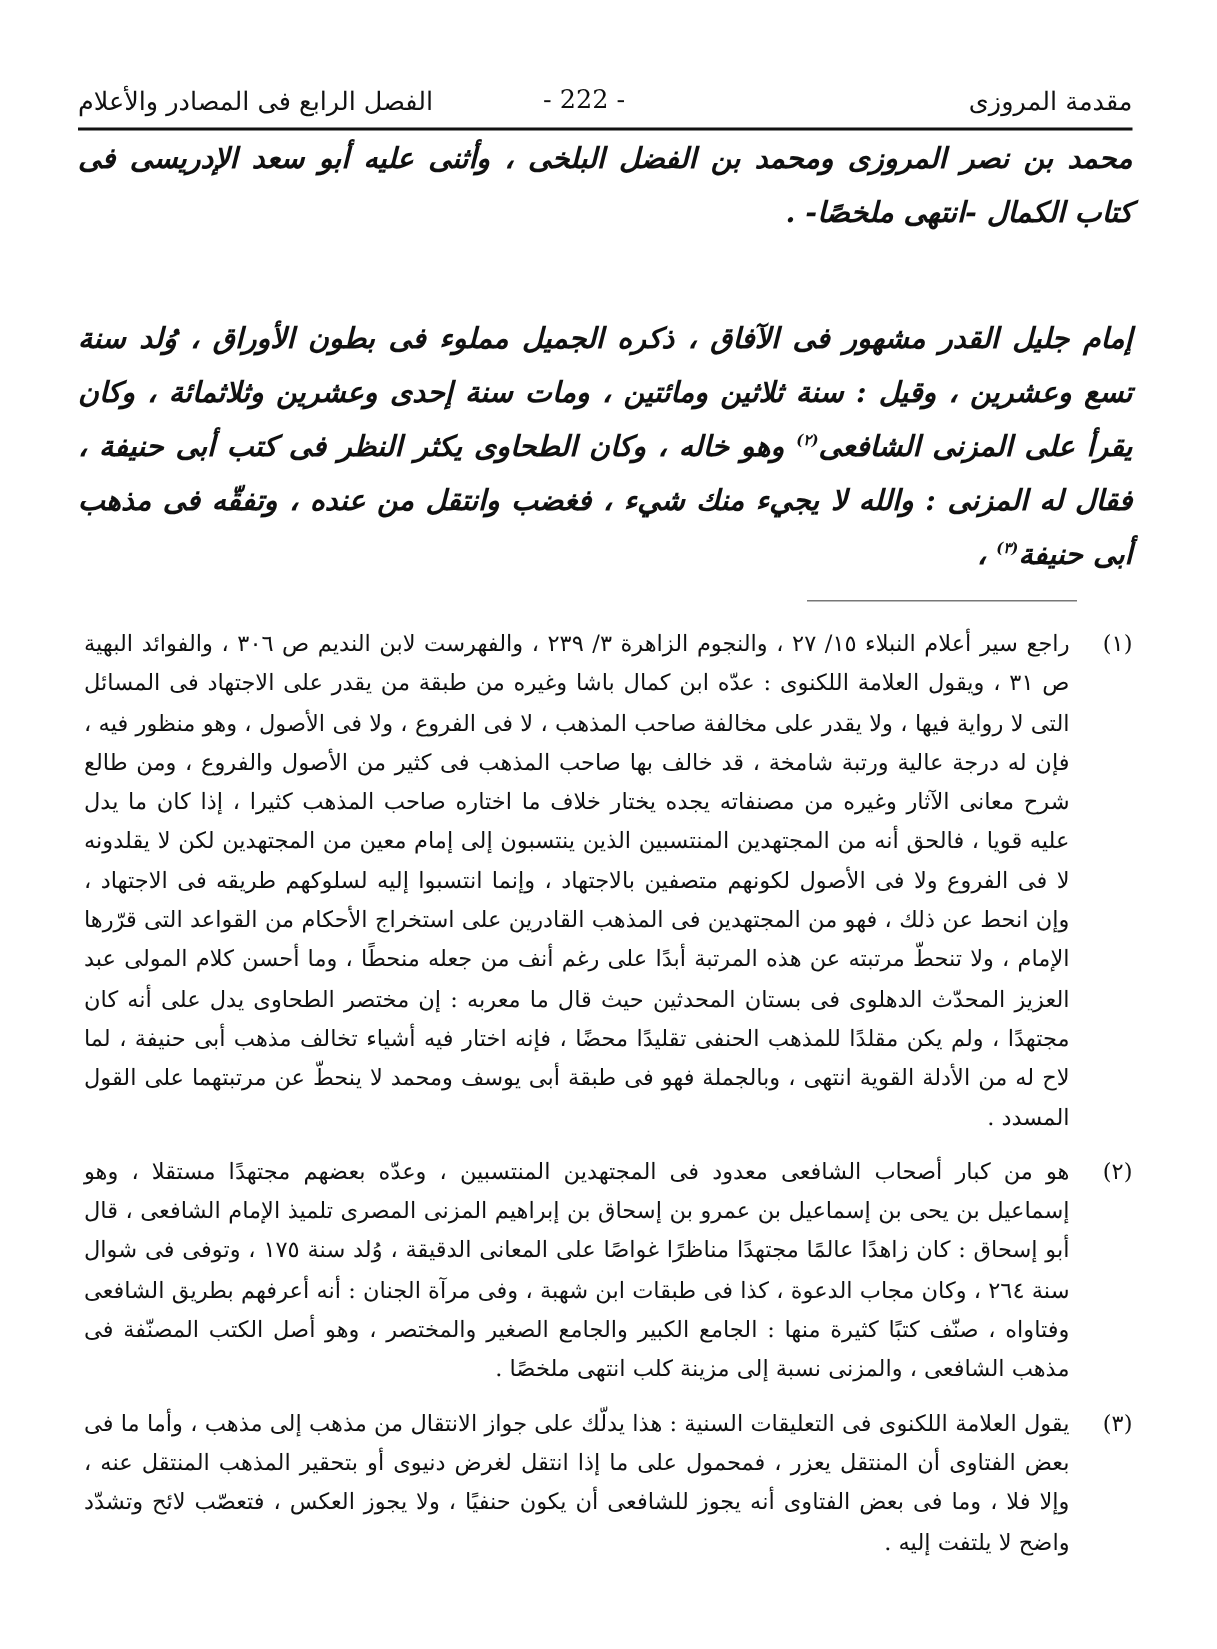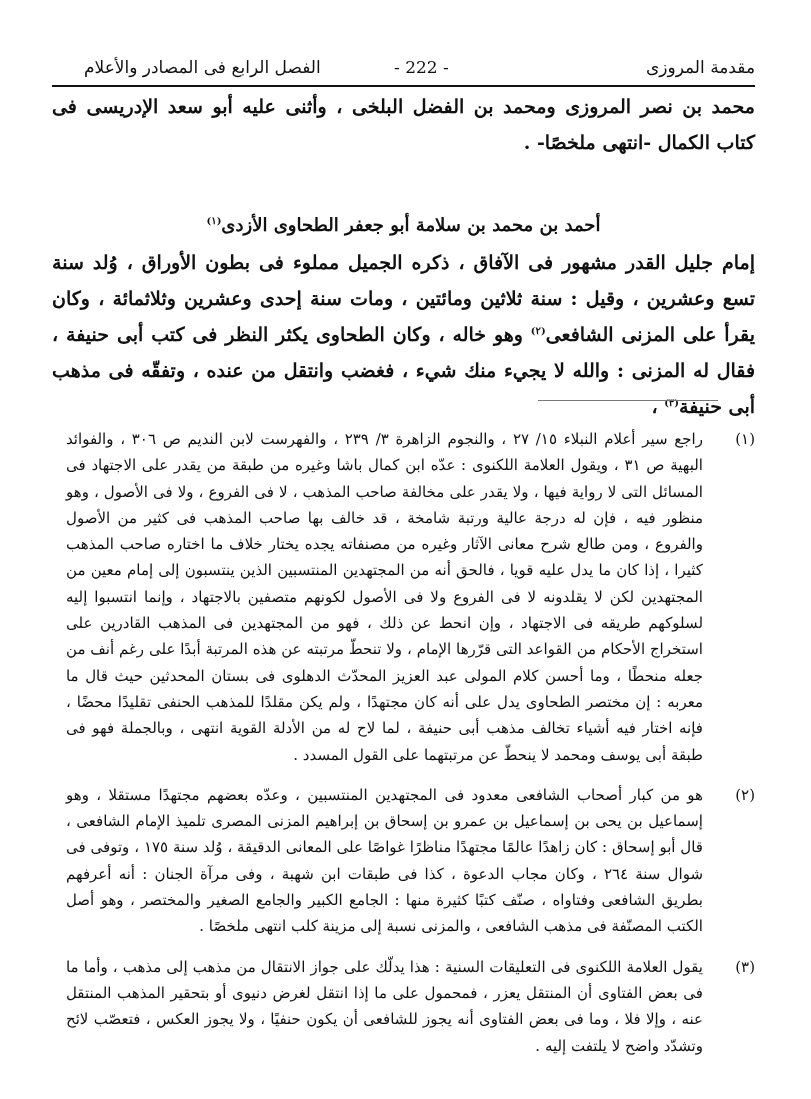--- a/index.html
+++ b/index.html
@@ -1,52 +1,51 @@
 <!DOCTYPE html>
 <html lang="ar" dir="rtl"><head>
 <meta charset="utf-8">
 <style>
   html, body { margin: 0; padding: 0; background: #ffffff; }
   body { width: 811px; height: 1099px; position: relative; overflow: hidden;
          font-family: "DejaVu Serif", serif; color: #111; }
   .page { position: absolute; left: 0; top: 0; width: 811px; height: 1099px; }
   .header { position: absolute; left: 52px; right: 56px; top: 55px; height: 30px;
             border-bottom: 2px solid #111; direction: rtl; }
-  .header span { position: absolute; top: 2px; font-size: 17px; white-space: nowrap; margin-left: 32px; }
+  .header span { position: absolute; top: 2px; font-size: 17px; white-space: nowrap; }
   .h-right { right: 0; }
   .h-center { left: 310px; direction: rtl; }
   .h-left { left: 0; }
   .main { position: absolute; left: 52px; right: 56px; top: 88px; direction: rtl; }
   .main p { margin: 0; font-size: 19px; line-height: 36px; text-align: justify;
-            text-align-last: right; font-weight: bold; }
+            text-align-last: right; font-weight: bold; font-style: italic; }
   .main .gap { height: 48px; }
   .main h2 { margin: 0 0 2px 0; text-align: center; font-size: 18px; line-height: 34px; font-weight: bold; }
   sup { font-size: 10px; line-height: 0; }
   .sep { position: absolute; left: 538px; width: 180px; top: 400px; height: 0;
          border-top: 1.5px solid #777; }
   .notes { position: absolute; left: 52px; right: 56px; top: 412px; direction: rtl; }
   .note { position: relative; padding-right: 38px; margin-bottom: 10px; }
   .note .num { position: absolute; right: 0; top: 0; font-size: 15px; line-height: 26px; }
-  .note p { margin: 14px; font-size: 15px; line-height: 26.3px; text-align: justify; text-align-last: right; }
+  .note p { margin: 4px; font-size: 15px; line-height: 26.3px; text-align: justify; text-align-last: right; }
 </style>
 </head>
 <body>
 
 <div class="page">
 
   <div class="header">
     <span class="h-right">مقدمة المروزى</span>
     <span class="h-center">- 222 -</span>
     <span class="h-left">الفصل الرابع فى المصادر والأعلام</span>
   </div>
 
   <div class="main">
     <p>محمد بن نصر المروزى ومحمد بن الفضل البلخى ، وأثنى عليه أبو سعد الإدريسى فى كتاب الكمال -انتهى ملخصًا- .</p>
     <div class="gap"></div>
-    <h2><span>أحمد بن محمد بن سلامة أبو جعفر الطحاوى الأزدى</span><sup>(١)</sup></h2>
     <p><span>إمام جليل القدر مشهور فى الآفاق ، ذكره الجميل مملوء فى بطون الأوراق ، وُلد سنة تسع وعشرين ، وقيل : سنة ثلاثين ومائتين ، ومات سنة إحدى وعشرين وثلاثمائة ، وكان يقرأ على المزنى الشافعى</span><sup>(٢)</sup><span> وهو خاله ، وكان الطحاوى يكثر النظر فى كتب أبى حنيفة ، فقال له المزنى : والله لا يجيء منك شيء ، فغضب وانتقل من عنده ، وتفقّه فى مذهب أبى حنيفة</span><sup>(٣)</sup><span> ،</span></p>
   </div>
 
   <div class="sep"></div>
 
   <div class="notes">
     <div class="note">
       <span class="num">(١)</span>
       <p>راجع سير أعلام النبلاء ١٥/ ٢٧ ، والنجوم الزاهرة ٣/ ٢٣٩ ، والفهرست لابن النديم ص ٣٠٦ ، والفوائد البهية ص ٣١ ، ويقول العلامة اللكنوى : عدّه ابن كمال باشا وغيره من طبقة من يقدر على الاجتهاد فى المسائل التى لا رواية فيها ، ولا يقدر على مخالفة صاحب المذهب ، لا فى الفروع ، ولا فى الأصول ، وهو منظور فيه ، فإن له درجة عالية ورتبة شامخة ، قد خالف بها صاحب المذهب فى كثير من الأصول والفروع ، ومن طالع شرح معانى الآثار وغيره من مصنفاته يجده يختار خلاف ما اختاره صاحب المذهب كثيرا ، إذا كان ما يدل عليه قويا ، فالحق أنه من المجتهدين المنتسبين الذين ينتسبون إلى إمام معين من المجتهدين لكن لا يقلدونه لا فى الفروع ولا فى الأصول لكونهم متصفين بالاجتهاد ، وإنما انتسبوا إليه لسلوكهم طريقه فى الاجتهاد ، وإن انحط عن ذلك ، فهو من المجتهدين فى المذهب القادرين على استخراج الأحكام من القواعد التى قرّرها الإمام ، ولا تنحطّ مرتبته عن هذه المرتبة أبدًا على رغم أنف من جعله منحطًا ، وما أحسن كلام المولى عبد العزيز المحدّث الدهلوى فى بستان المحدثين حيث قال ما معربه : إن مختصر الطحاوى يدل على أنه كان مجتهدًا ، ولم يكن مقلدًا للمذهب الحنفى تقليدًا محضًا ، فإنه اختار فيه أشياء تخالف مذهب أبى حنيفة ، لما لاح له من الأدلة القوية انتهى ، وبالجملة فهو فى طبقة أبى يوسف ومحمد لا ينحطّ عن مرتبتهما على القول المسدد .</p>
     </div>

